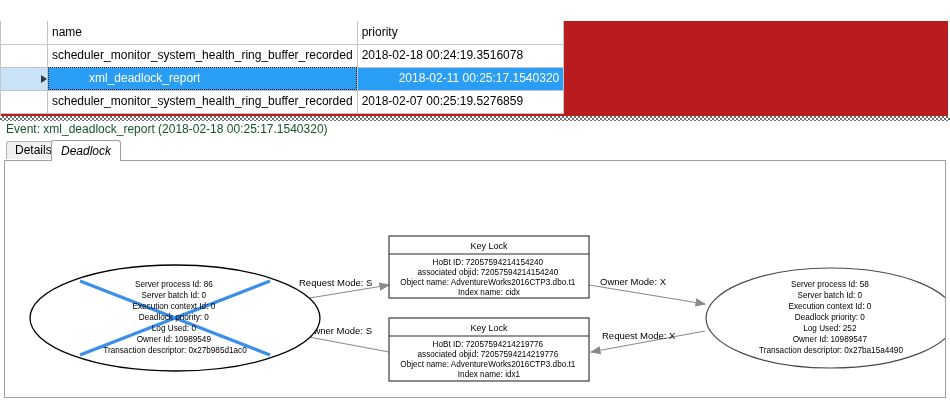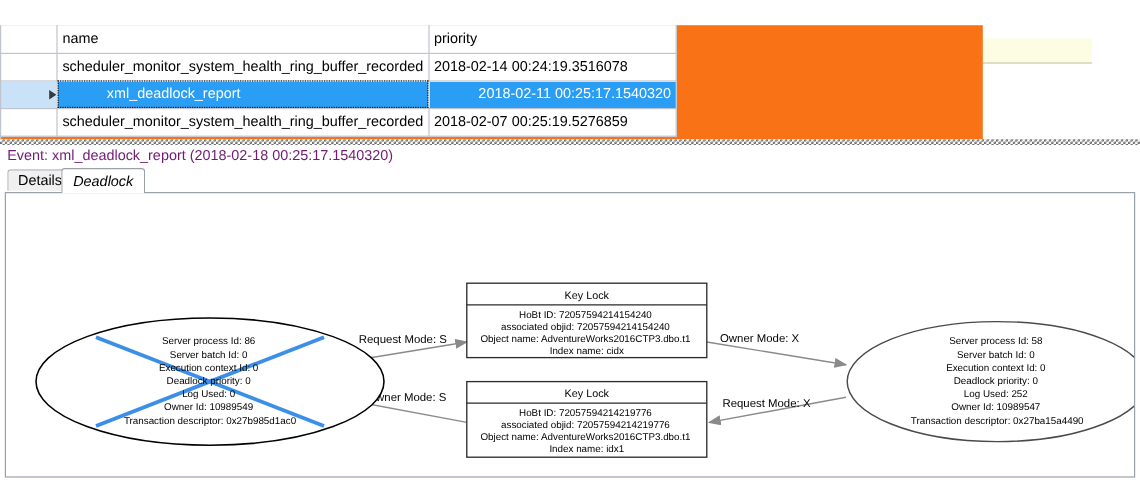--- a/index.html
+++ b/index.html
@@ -30,22 +30,22 @@
   .banner .banner-text {
     padding-left: 7px;
     font-size: 12px;
     color: #000;
     line-height: 14px;
   }
 
   
   .grid-wrap {
     position: absolute; left: 0; top: 21px;
-    width: 819px; height: 95px;
-    background: #f97316;
+    width: 948px; height: 95px;
+    background: #b91c1c;
     overflow: hidden;
   }
   .grid {
     border-collapse: collapse;
     table-layout: fixed;
     background: #ffffff;
     font-size: 12px;
   }
   .grid col.c-sel   { width: 26px; }
   .grid col.c-name  { width: 277px; }
@@ -106,21 +106,21 @@
     background-size: 4px 4px;
     background-position: 0 0, 2px 2px;
     background-color: #ffffff;
   }
 
   
   .event-caption {
     position: absolute; left: 0; top: 121px;
     width: 950px; height: 17px;
     font-size: 12px;
-    color: #701a75;
+    color: #14532d;
     padding-left: 6px;
     box-sizing: border-box;
     line-height: 16px;
     background: #ffffff;
   }
 
   
   .tabstrip {
     position: absolute; left: 0; top: 140px;
     width: 950px; height: 21px;
@@ -190,21 +190,21 @@
         <tr>
           <th class="selcell"></th>
           <th>name</th>
           <th>priority</th>
         </tr>
       </thead>
       <tbody>
         <tr>
           <td class="selcell"></td>
           <td>scheduler_monitor_system_health_ring_buffer_recorded</td>
-          <td>2018-02-14 00:24:19.3516078</td>
+          <td>2018-02-18 00:24:19.3516078</td>
         </tr>
         <tr class="row-sel">
           <td class="selcell">
             <span class="rowarrow"></span>
           </td>
           <td class="cell-focus">xml_deadlock_report</td>
           <td>2018-02-11 00:25:17.1540320</td>
         </tr>
         <tr>
           <td class="selcell"></td>

